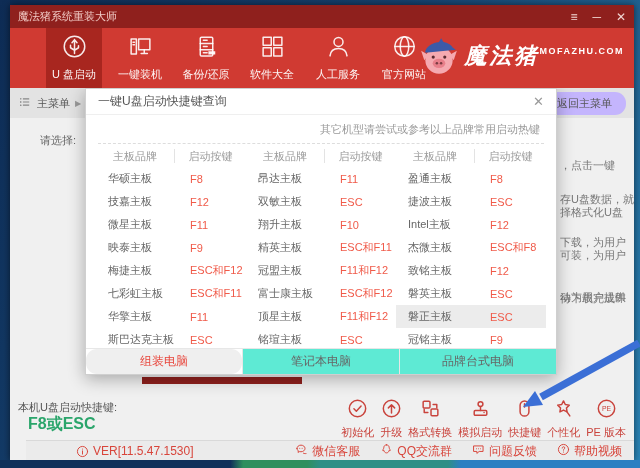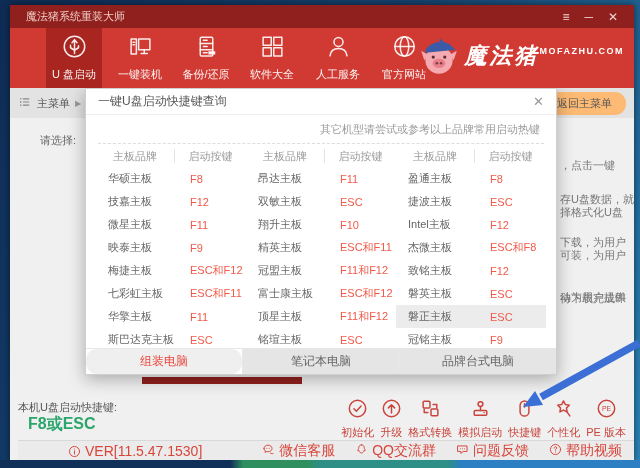--- a/index.html
+++ b/index.html
@@ -6,21 +6,21 @@
   body{
     width:640px;height:468px;position:relative;overflow:hidden;
     font-family:"Liberation Sans","DejaVu Sans",sans-serif;
     background:linear-gradient(120deg,#0e2c55 0%,#16426f 45%,#2b86b8 100%);
   }
   .taskstrip{position:absolute;left:0;right:0;bottom:0;height:8px;
     background:linear-gradient(90deg,#10305a 0 36%,#2f8f5e 38% 48%,#2d8f86 50% 70%,#2b7fc2 72% 100%);}
   
   .window{position:absolute;left:10px;top:5px;width:624px;height:456px;background:#f0f0f0;
     box-shadow:0 0 7px rgba(0,0,0,.55);}
-  .titlebar{height:23px;background:#8f201d;display:flex;align-items:center;padding:0 16px;
+  .titlebar{height:23px;background:#8f201d;display:flex;align-items:center;padding:0 8px;
     color:#f0c9c4;font-size:11px;box-sizing:border-box;}
   .win-controls{margin-left:auto;display:flex;gap:15px;color:#f2d8d4;font-size:12px;line-height:1;}
   .win-controls span{cursor:pointer;}
   .nav{height:60px;background:#d03a32;display:flex;align-items:stretch;padding-left:36px;position:relative;}
   .nav-item{width:56px;margin-right:10px;display:flex;flex-direction:column;align-items:center;
     justify-content:center;gap:4px;color:rgba(255,255,255,.95);cursor:pointer;}
   .nav-item.active{background:#a8261f;}
   .nav-icn svg{width:25px;height:25px;stroke:rgba(255,255,255,.9);fill:none;stroke-width:1.2;
     stroke-linecap:round;stroke-linejoin:round;}
   .nav-label{font-size:11px;white-space:nowrap;}
@@ -28,21 +28,21 @@
   .logo svg.pig{width:42px;height:42px;}
   .logo-text{display:flex;flex-direction:row;line-height:1;}
   .logo-text .brand{font-size:22px;font-weight:bold;color:#fff;font-style:italic;letter-spacing:3px;}
   .logo-text .domain{font-size:9px;color:#fff;letter-spacing:1.5px;font-weight:bold;margin-top:2px;}
   
   .main{position:relative;height:373px;overflow:hidden;}
   .breadcrumb{height:30px;background:#e3e3e3;display:flex;align-items:center;padding:0 8px;
     color:#555;font-size:11px;gap:5px;}
   .crumb-icn svg{width:14px;height:14px;stroke:#888;fill:none;stroke-width:1.6;}
   .crumb-sep{color:#999;font-size:8px;}
-  .back-btn{margin-left:auto;background:#fdba74;border-radius:11px;padding:4px 14px;color:#555;cursor:pointer;}
+  .back-btn{margin-left:auto;background:#c4b5fd;border-radius:11px;padding:4px 14px;color:#555;cursor:pointer;}
   .toggle-knob{width:15px;height:15px;border-radius:50%;background:#fbfbfb;border:1px solid #c5c5c5;
     margin-left:auto;margin-right:-40px;}
   .back-btn{margin-left:48px;}
   .select-label{position:absolute;left:30px;top:45px;font-size:11px;color:#666;}
   .frag{position:absolute;left:550px;font-size:11px;color:#777;white-space:nowrap;}
   .redbar{position:absolute;left:132px;top:289px;width:160px;height:7px;background:#8f201d;}
   
   .modal{position:absolute;left:75px;top:0;width:472px;height:287px;background:#fff;
     border:1px solid #cfcfcf;box-sizing:border-box;box-shadow:0 4px 16px rgba(0,0,0,.30);z-index:5;}
   .modal-header{height:25px;border-bottom:1px solid #efefef;display:flex;align-items:center;
@@ -57,34 +57,34 @@
   .pair .k{width:48%;box-sizing:border-box;}
   .thead{height:22px;align-items:center;font-size:11px;color:#999;}
   .thead .b,.thead .k{text-align:center;}
   .thead .k{border-left:1px solid #e3e3e3;height:14px;line-height:14px;}
   .trow{height:23px;align-items:center;font-size:11px;}
   .trow .b{color:#666;padding-left:12px;}
   .trow .k{color:#f05a49;padding-left:16px;}
   .pair.hl{background:#ececec;}
   .tabs{position:absolute;left:0;right:0;bottom:0;height:25px;display:flex;border-top:1px solid #e7e7e7;}
   .tab{flex:1;display:flex;align-items:center;justify-content:center;font-size:12px;color:#666;
-    background:#e5e5e5;cursor:pointer;}
+    background:#5eead4;cursor:pointer;}
   .tab + .tab{border-left:1px solid #e7e7e7;}
   .tab.active{background:#efefef;color:#e8463c;border-radius:11px;}
   
   .toolbar{position:absolute;left:0;right:0;top:308px;height:45px;}
   .hotkey-label{position:absolute;left:8px;top:4px;font-size:11px;color:#555;}
   .hotkey-value{position:absolute;left:18px;top:18px;font-size:16px;font-weight:bold;color:#2aa56b;}
   .tools{position:absolute;right:8px;top:2px;display:flex;gap:6px;}
   .tool{display:flex;flex-direction:column;align-items:center;gap:2px;color:#c9433c;cursor:pointer;}
   .tool svg{width:21px;height:21px;stroke:#c9433c;fill:none;stroke-width:1.4;
     stroke-linecap:round;stroke-linejoin:round;}
   .tool-label{font-size:11px;white-space:nowrap;}
-  .statusbar{position:absolute;left:8px;right:0;bottom:0;height:20px;background:#ebebeb;
-    border-top:1px solid #d9d9d9;display:flex;align-items:center;font-size:14px;color:#d8453b;}
+  .statusbar{position:absolute;left:16px;right:0;bottom:0;height:20px;background:#ebebeb;
+    border-top:1px solid #d9d9d9;display:flex;align-items:center;font-size:12px;color:#d8453b;}
   .version{margin-left:50px;display:flex;align-items:center;gap:4px;}
   .links{margin-left:auto;margin-right:12px;display:flex;gap:20px;}
   .link{display:flex;align-items:center;gap:4px;cursor:pointer;}
   .link svg,.version svg{width:13px;height:13px;stroke:#d8453b;fill:none;stroke-width:1.5;
     stroke-linecap:round;stroke-linejoin:round;}
   
   .arrow-overlay{position:absolute;left:0;top:0;z-index:50;pointer-events:none;}
 </style>
 </head>
 <body>

